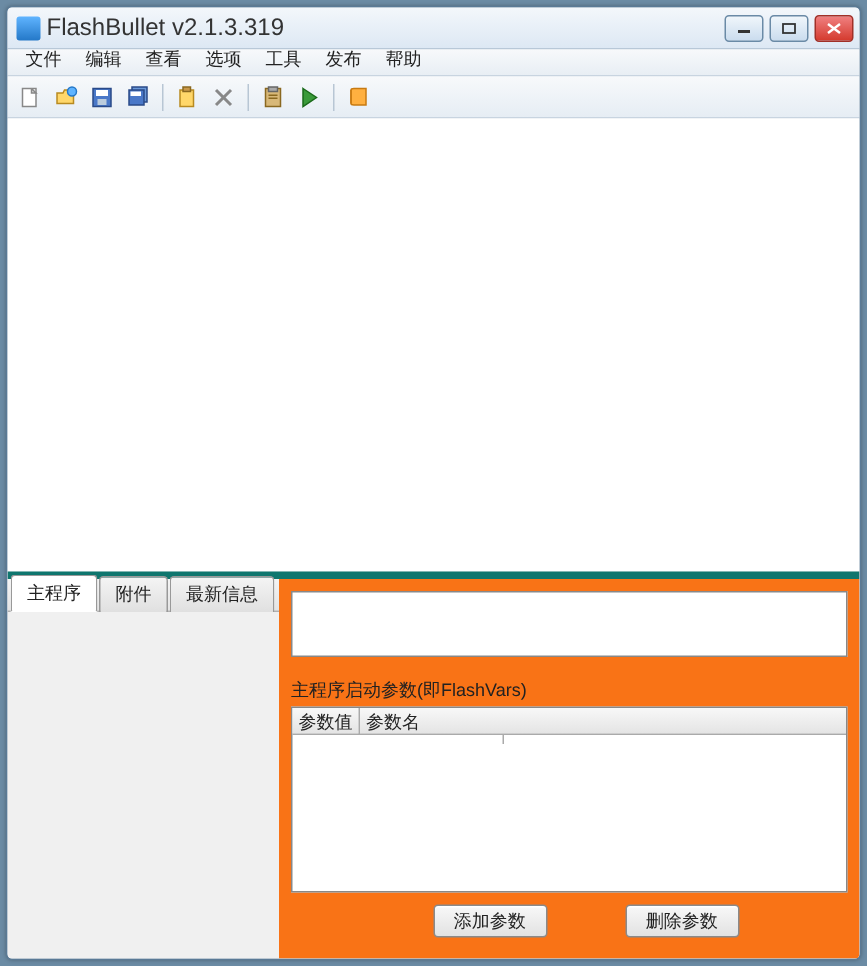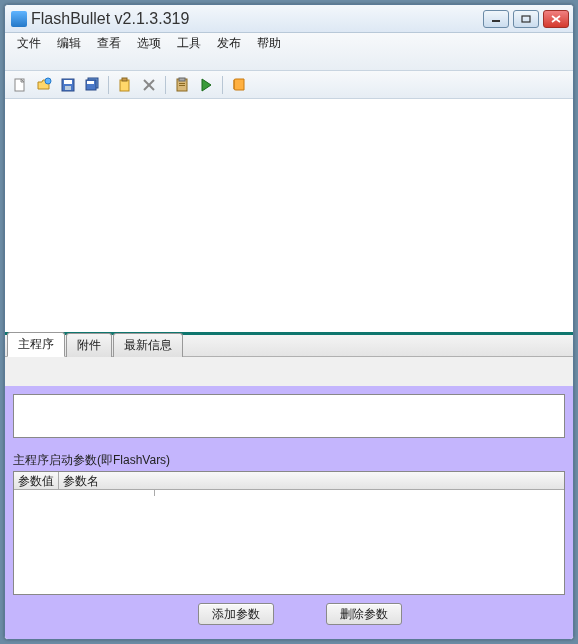--- a/index.html
+++ b/index.html
@@ -52,25 +52,25 @@
   font-size: 10px;
   color: #333;
 }
 .win-btn.close {
   background: linear-gradient(#f08080,#d43a2e);
   border-color: #a03028;
   color: #fff;
   font-weight: bold;
 }
 .menubar {
-  height: 38px;
+  height: 18px;
   background: linear-gradient(#f7f9fb,#e8eef4);
   border-bottom: 1px solid #c8d4e0;
   display: flex;
-  align-items: flex-start;
+  align-items: flex-end;
   padding: 0 4px;
 }
 .menu-item {
   padding: 2px 8px;
   cursor: pointer;
   color: #222;
 }
 .toolbar {
   height: 28px;
   background: linear-gradient(#f7f9fb,#e6edf4);
@@ -93,25 +93,24 @@
   width: 1px;
   height: 18px;
   background: #b8c6d4;
   margin: 0 3px;
 }
 .workspace {
   flex: 1;
   background: #fff;
 }
 .lower-panel {
-  border-top: 3px solid #0f766e;
+  border-top: 5px solid #0f766e;
   background: #f0f0f0;
   display: flex;
-  flex-direction: column;
-  gap: 29px;
+  flex-direction: row;
 }
 .tabs {
   height: 22px;
   background: linear-gradient(#f4f4f4,#e4e4e4);
   border-bottom: 1px solid #b0b0b0;
   display: flex;
   align-items: flex-end;
   padding: 0 2px;
 }
 .tab {
@@ -127,21 +126,21 @@
   position: relative;
   top: 1px;
 }
 .tab.active {
   background: #fff;
   font-weight: normal;
   border-bottom: 1px solid #fff;
 }
 .tab-content {
   flex: 1;
-  background: #c4b5fd;
+  background: #f97316;
   padding: 8px;
 }
 .box {
   width: 100%;
   height: 44px;
   background: #fff;
   border: 1px solid #888;
 }
 .section-label {
   margin-top: 14px;

